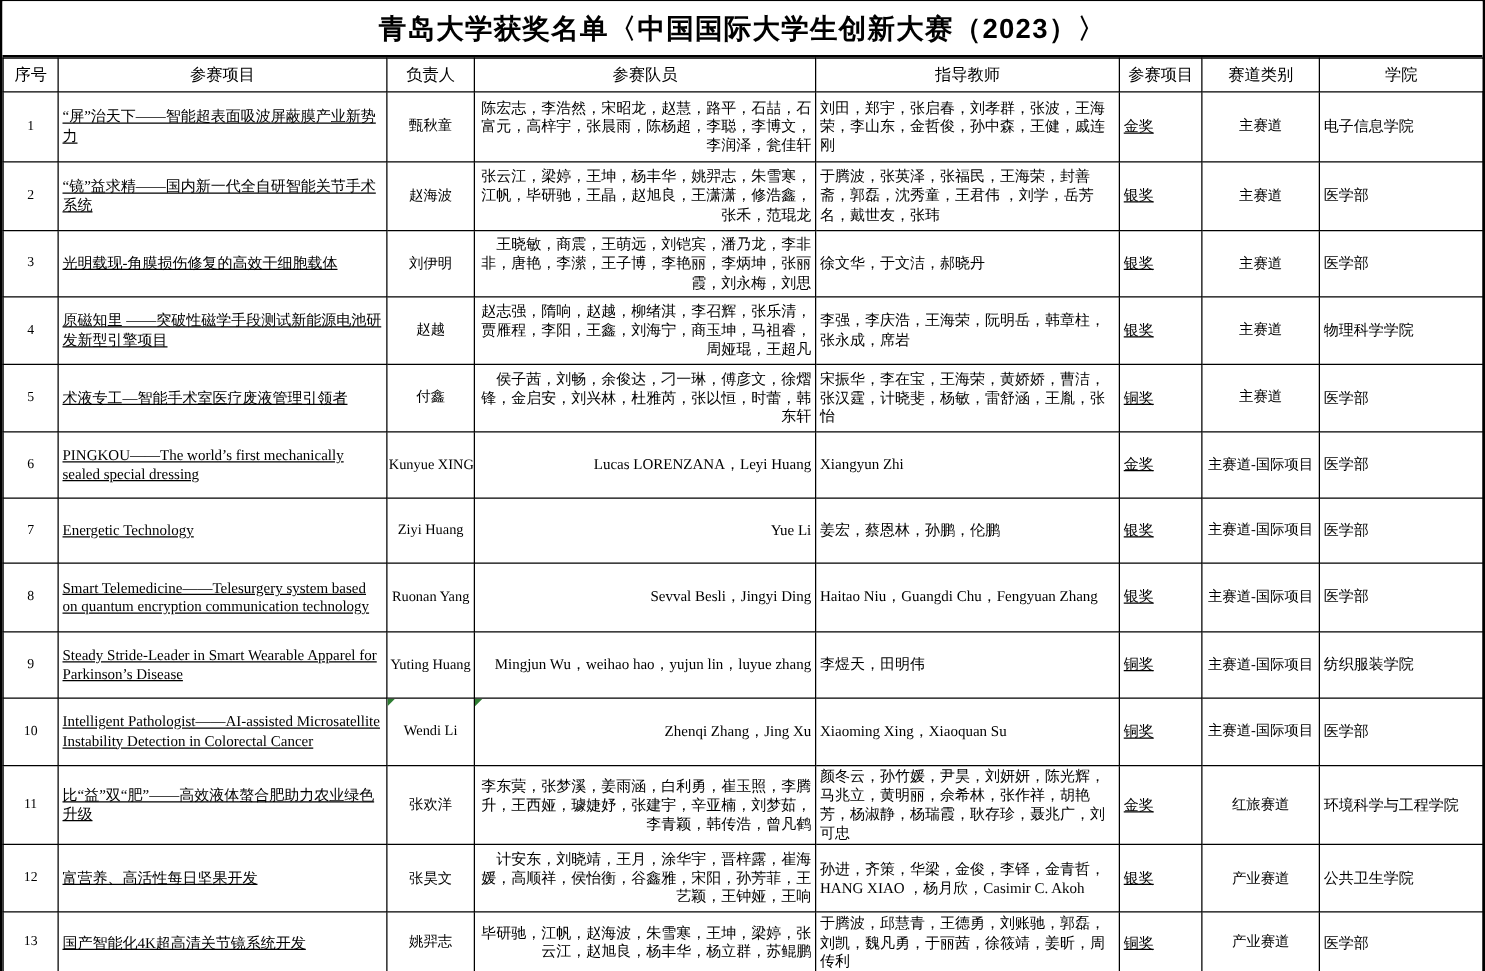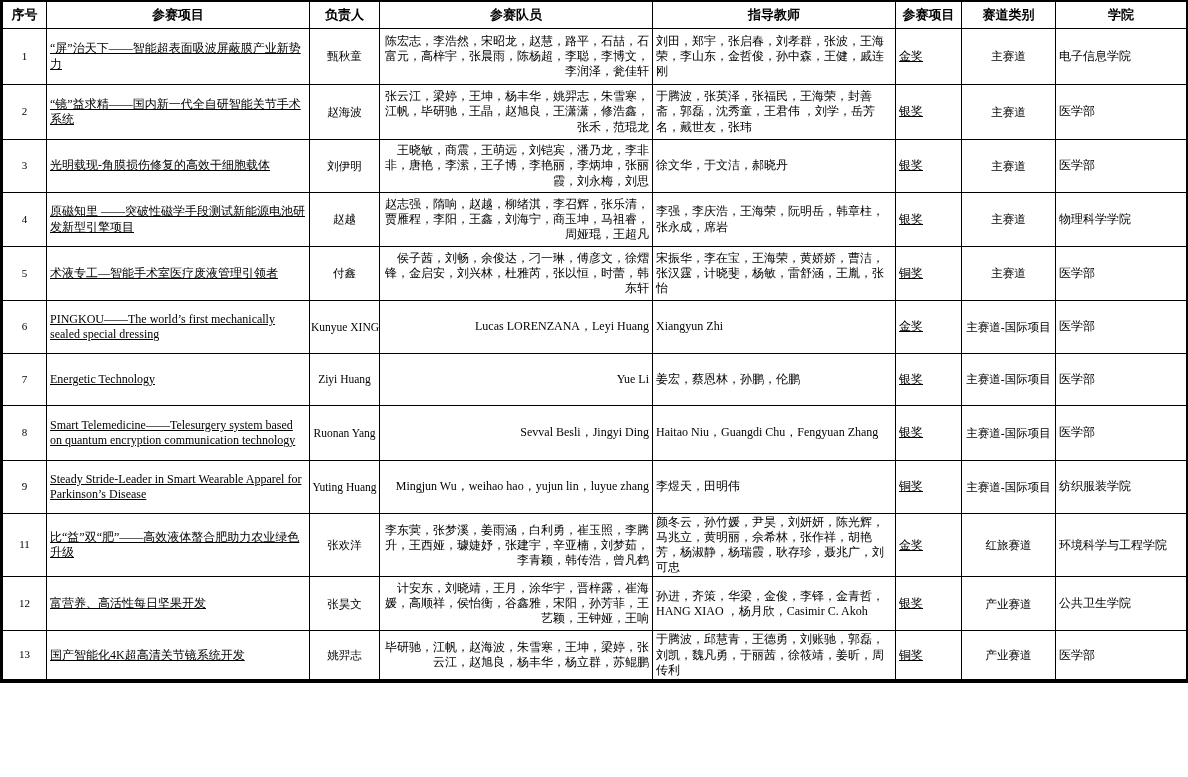--- a/index.html
+++ b/index.html
@@ -39,21 +39,21 @@
   }
   table.awards th, table.awards td {
     border:1px solid #000;
     vertical-align:middle;
     overflow:hidden;
     color:#000;
   }
   thead th {
     height:27px;
     font-size:13px;
-    font-weight:700;
+    font-weight:400;
     text-align:center;
     background:#fff;
     padding:0 1px;
   }
   tbody td {
     font-size:12px;
     line-height:1.26;
     padding:1px 3px;
   }
   td.c-no      { text-align:center; font-size:11px; }
@@ -70,20 +70,21 @@
     position:absolute; top:0; left:0;
     border-top:6px solid var(--marker-green, #2e7d32);
     border-right:6px solid transparent;
   }
 </style>
 </head>
 <body>
 
 <div class="page">
   <div class="sheet">
+    <div class="title-band">青岛大学获奖名单〈中国国际大学生创新大赛（2023）〉</div>
 
     <table class="awards">
       <colgroup>
         <col style="width:44px">
         <col style="width:263px">
         <col style="width:70px">
         <col style="width:273px">
         <col style="width:243px">
         <col style="width:66px">
         <col style="width:94px">
@@ -186,20 +187,30 @@
             <td class="c-no">9</td>
             <td class="c-project">Steady Stride-Leader in Smart Wearable Apparel for Parkinson’s Disease</td>
             <td class="c-leader">Yuting Huang</td>
             <td class="c-members">Mingjun Wu，weihao hao，yujun lin，luyue zhang</td>
             <td class="c-advisors">李煜天，田明伟</td>
             <td class="c-award">铜奖</td>
             <td class="c-track">主赛道-国际项目</td>
             <td class="c-college">纺织服装学院</td>
           </tr>
           <tr style="height: 54px;">
+            <td class="c-no">10</td>
+            <td class="c-project">Intelligent Pathologist——AI-assisted Microsatellite Instability Detection in Colorectal Cancer</td>
+            <td class="c-leader flagged">Wendi Li</td>
+            <td class="c-members flagged">Zhenqi Zhang，Jing Xu</td>
+            <td class="c-advisors">Xiaoming Xing，Xiaoquan Su</td>
+            <td class="c-award">铜奖</td>
+            <td class="c-track">主赛道-国际项目</td>
+            <td class="c-college">医学部</td>
+          </tr>
+          <tr style="height: 54px;">
             <td class="c-no">11</td>
             <td class="c-project">比“益”双“肥”——高效液体螯合肥助力农业绿色升级</td>
             <td class="c-leader">张欢洋</td>
             <td class="c-members">李东蓂，张梦溪，姜雨涵，白利勇，崔玉照，李腾升，王西娅，璩婕妤，张建宇，辛亚楠，刘梦茹，李青颖，韩传浩，曾凡鹤</td>
             <td class="c-advisors">颜冬云，孙竹媛，尹昊，刘妍妍，陈光辉，马兆立，黄明丽，佘希林，张作祥，胡艳芳，杨淑静，杨瑞霞，耿存珍，聂兆广，刘可忠</td>
             <td class="c-award">金奖</td>
             <td class="c-track">红旅赛道</td>
             <td class="c-college">环境科学与工程学院</td>
           </tr>
           <tr style="height: 54px;">

